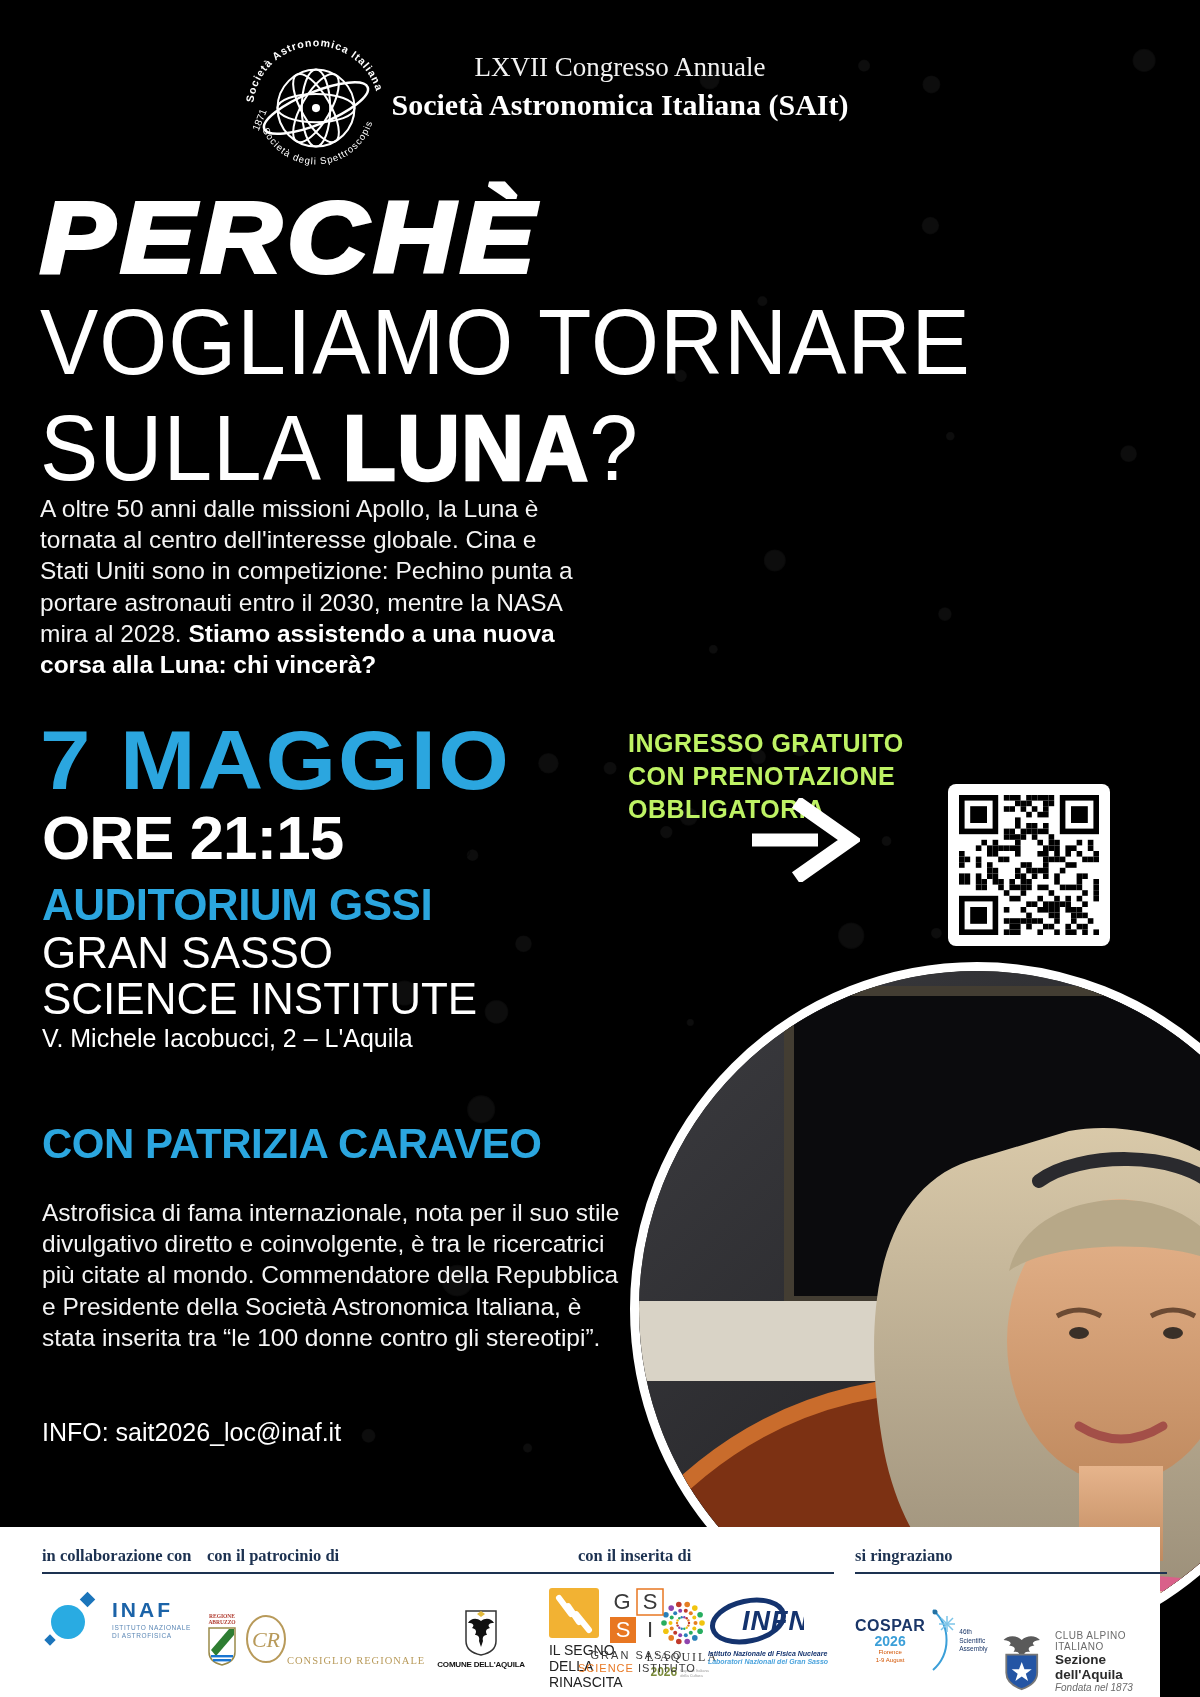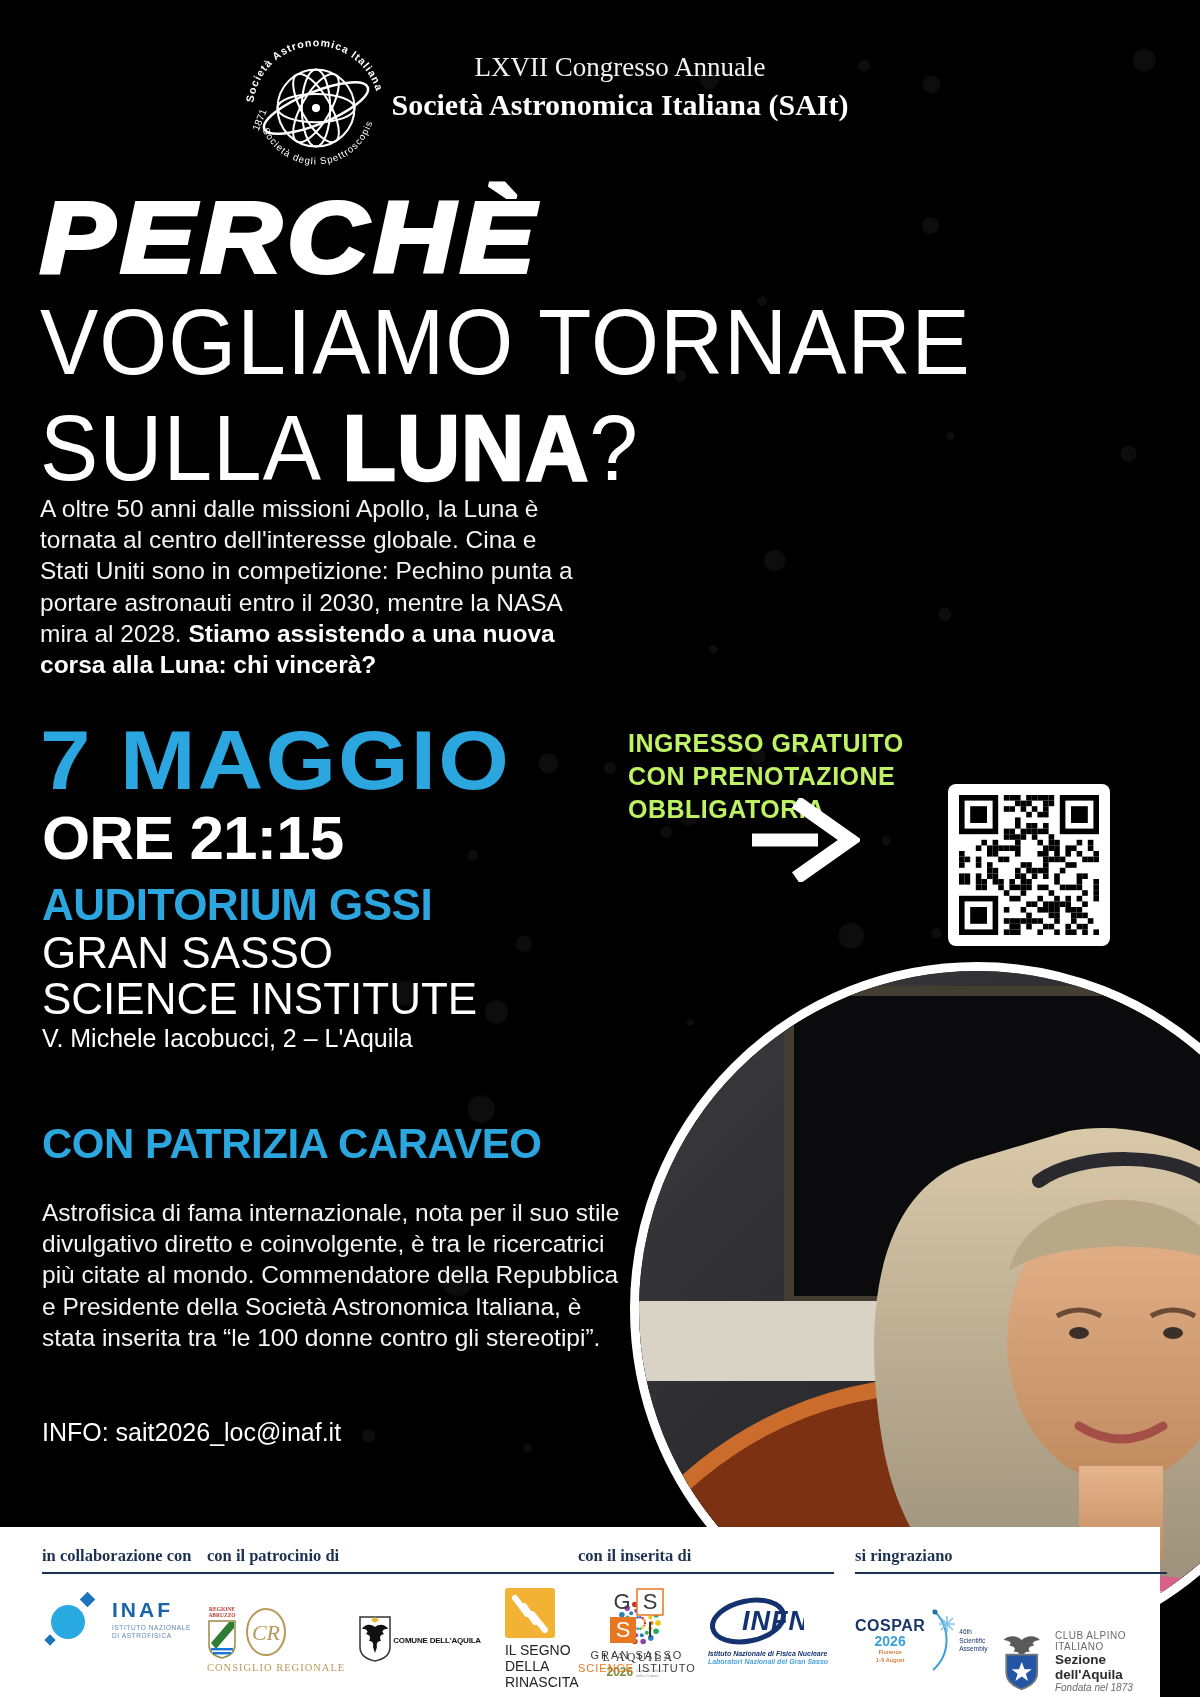--- a/index.html
+++ b/index.html
@@ -57,23 +57,23 @@
   .footer{position:absolute;left:0;top:1527px;width:1160px;height:170px;background:#fff;z-index:10;color:#222;}
   .fgroup{position:absolute;top:0;}
   .fg1{left:42px;width:168px;} .fg2{left:207px;width:372px;} .fg3{left:578px;width:256px;} .fg4{left:855px;width:312px;}
   .flabel{font-family:"Liberation Serif",serif;font-weight:bold;font-size:16.5px;color:#1d3251;padding-top:19px;}
   .frule{height:2px;background:#1d3251;margin-top:6px;}
   .flogos{display:flex;align-items:center;margin-top:14px;gap:12px;}
   .vdiv{width:1px;height:66px;background:#d8d8d8;}
   .inaf-name{font-size:21px;font-weight:bold;color:#1b63a8;letter-spacing:3px;}
   .inaf-sub{font-size:6.5px;color:#5b87b5;letter-spacing:.6px;margin-top:2px;line-height:1.3;}
   .abz-cap{font-size:5.5px;color:#b03a2e;font-family:"Liberation Serif",serif;text-align:center;line-height:1.2;font-weight:bold;}
-  .patro-cluster{display:flex;flex-direction:column;align-items:flex-start;}
+  .patro-cluster{display:flex;flex-direction:row;align-items:flex-end;}
   .gold-cap{font-family:"Liberation Serif",serif;font-size:10.5px;letter-spacing:1px;color:#b89a5a;margin-top:3px;white-space:nowrap;}
-  .comune-col{display:flex;align-items:center;}
+  .comune-col{display:flex;flex-direction:column;align-items:center;}
   .comune-cap{font-size:8px;font-weight:bold;color:#111;margin-top:3px;letter-spacing:-0.2px;white-space:nowrap;}
   .segno-col{display:flex;flex-direction:column;align-items:flex-start;}
   .segno-cap{font-size:14px;font-weight:normal;color:#222;line-height:1.15;margin-top:4px;}
   .aq-col{display:flex;flex-direction:column;align-items:center;}
   .aq-name{font-family:"Liberation Serif",serif;font-size:12px;letter-spacing:2px;color:#333;margin-top:2px;}
   .aq-row{display:flex;align-items:flex-end;gap:3px;}
   .aq-year{font-size:12px;font-weight:bold;color:#7a8a3a;}
   .aq-sub{font-size:4px;color:#999;line-height:1.2;width:34px;}
   .gssi-col{display:flex;flex-direction:column;align-items:center;}
   .gssi-cap1{font-size:11px;letter-spacing:2px;color:#3a3a3a;margin-top:5px;}

